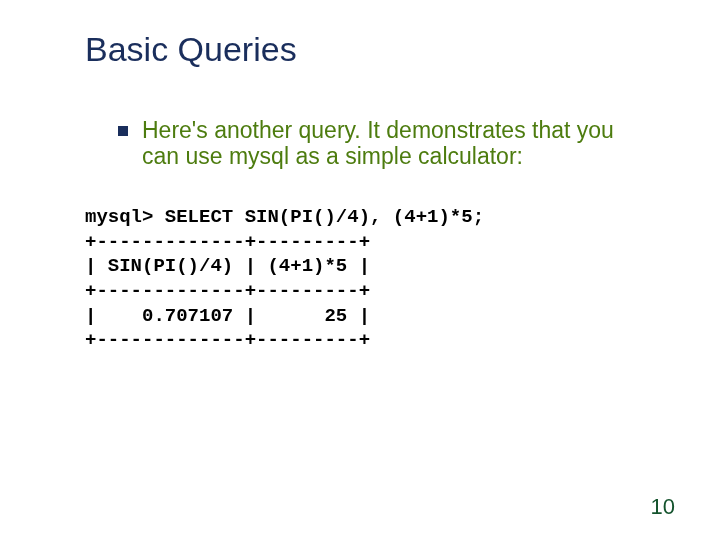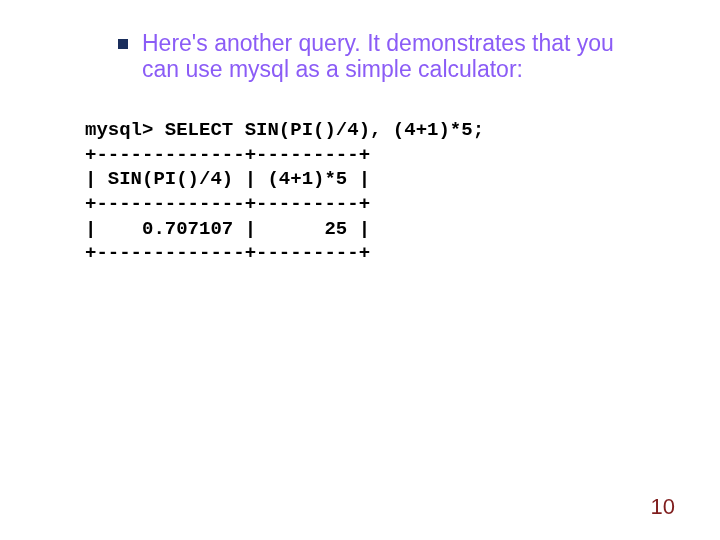--- a/index.html
+++ b/index.html
@@ -34,43 +34,44 @@
       width: 10px;
       height: 10px;
       background: #1a2e5c;
       flex-shrink: 0;
       margin-top: 9px;
       margin-right: 14px;
     }
     .bullet-text {
       font-size: 23px;
       line-height: 1.15;
-      color: #8b5cf6;
+      color: #4d7c0f;
     }
     .code-block {
       font-family: "Courier New", Courier, monospace;
       font-weight: bold;
       font-size: 19px;
       white-space: pre;
       line-height: 1.3;
       color: #000000;
       margin-left: -5px;
     }
     .page-number {
       position: absolute;
       bottom: 20px;
       right: 45px;
       font-size: 22px;
-      color: #7f1d1d;
+      color: #14532d;
     }
   </style>
 </head>
 <body>
 
 <div class="slide">
+  <h1 class="title">Basic Queries</h1>
 
   <div class="bullet-row">
     <div class="bullet-marker"></div>
     <div class="bullet-text">Here's another query. It demonstrates that you can use mysql as a simple calculator:</div>
   </div>
 
   <div class="code-block">mysql&gt; SELECT SIN(PI()/4), (4+1)*5;
 +-------------+---------+
 | SIN(PI()/4) | (4+1)*5 |
 +-------------+---------+

